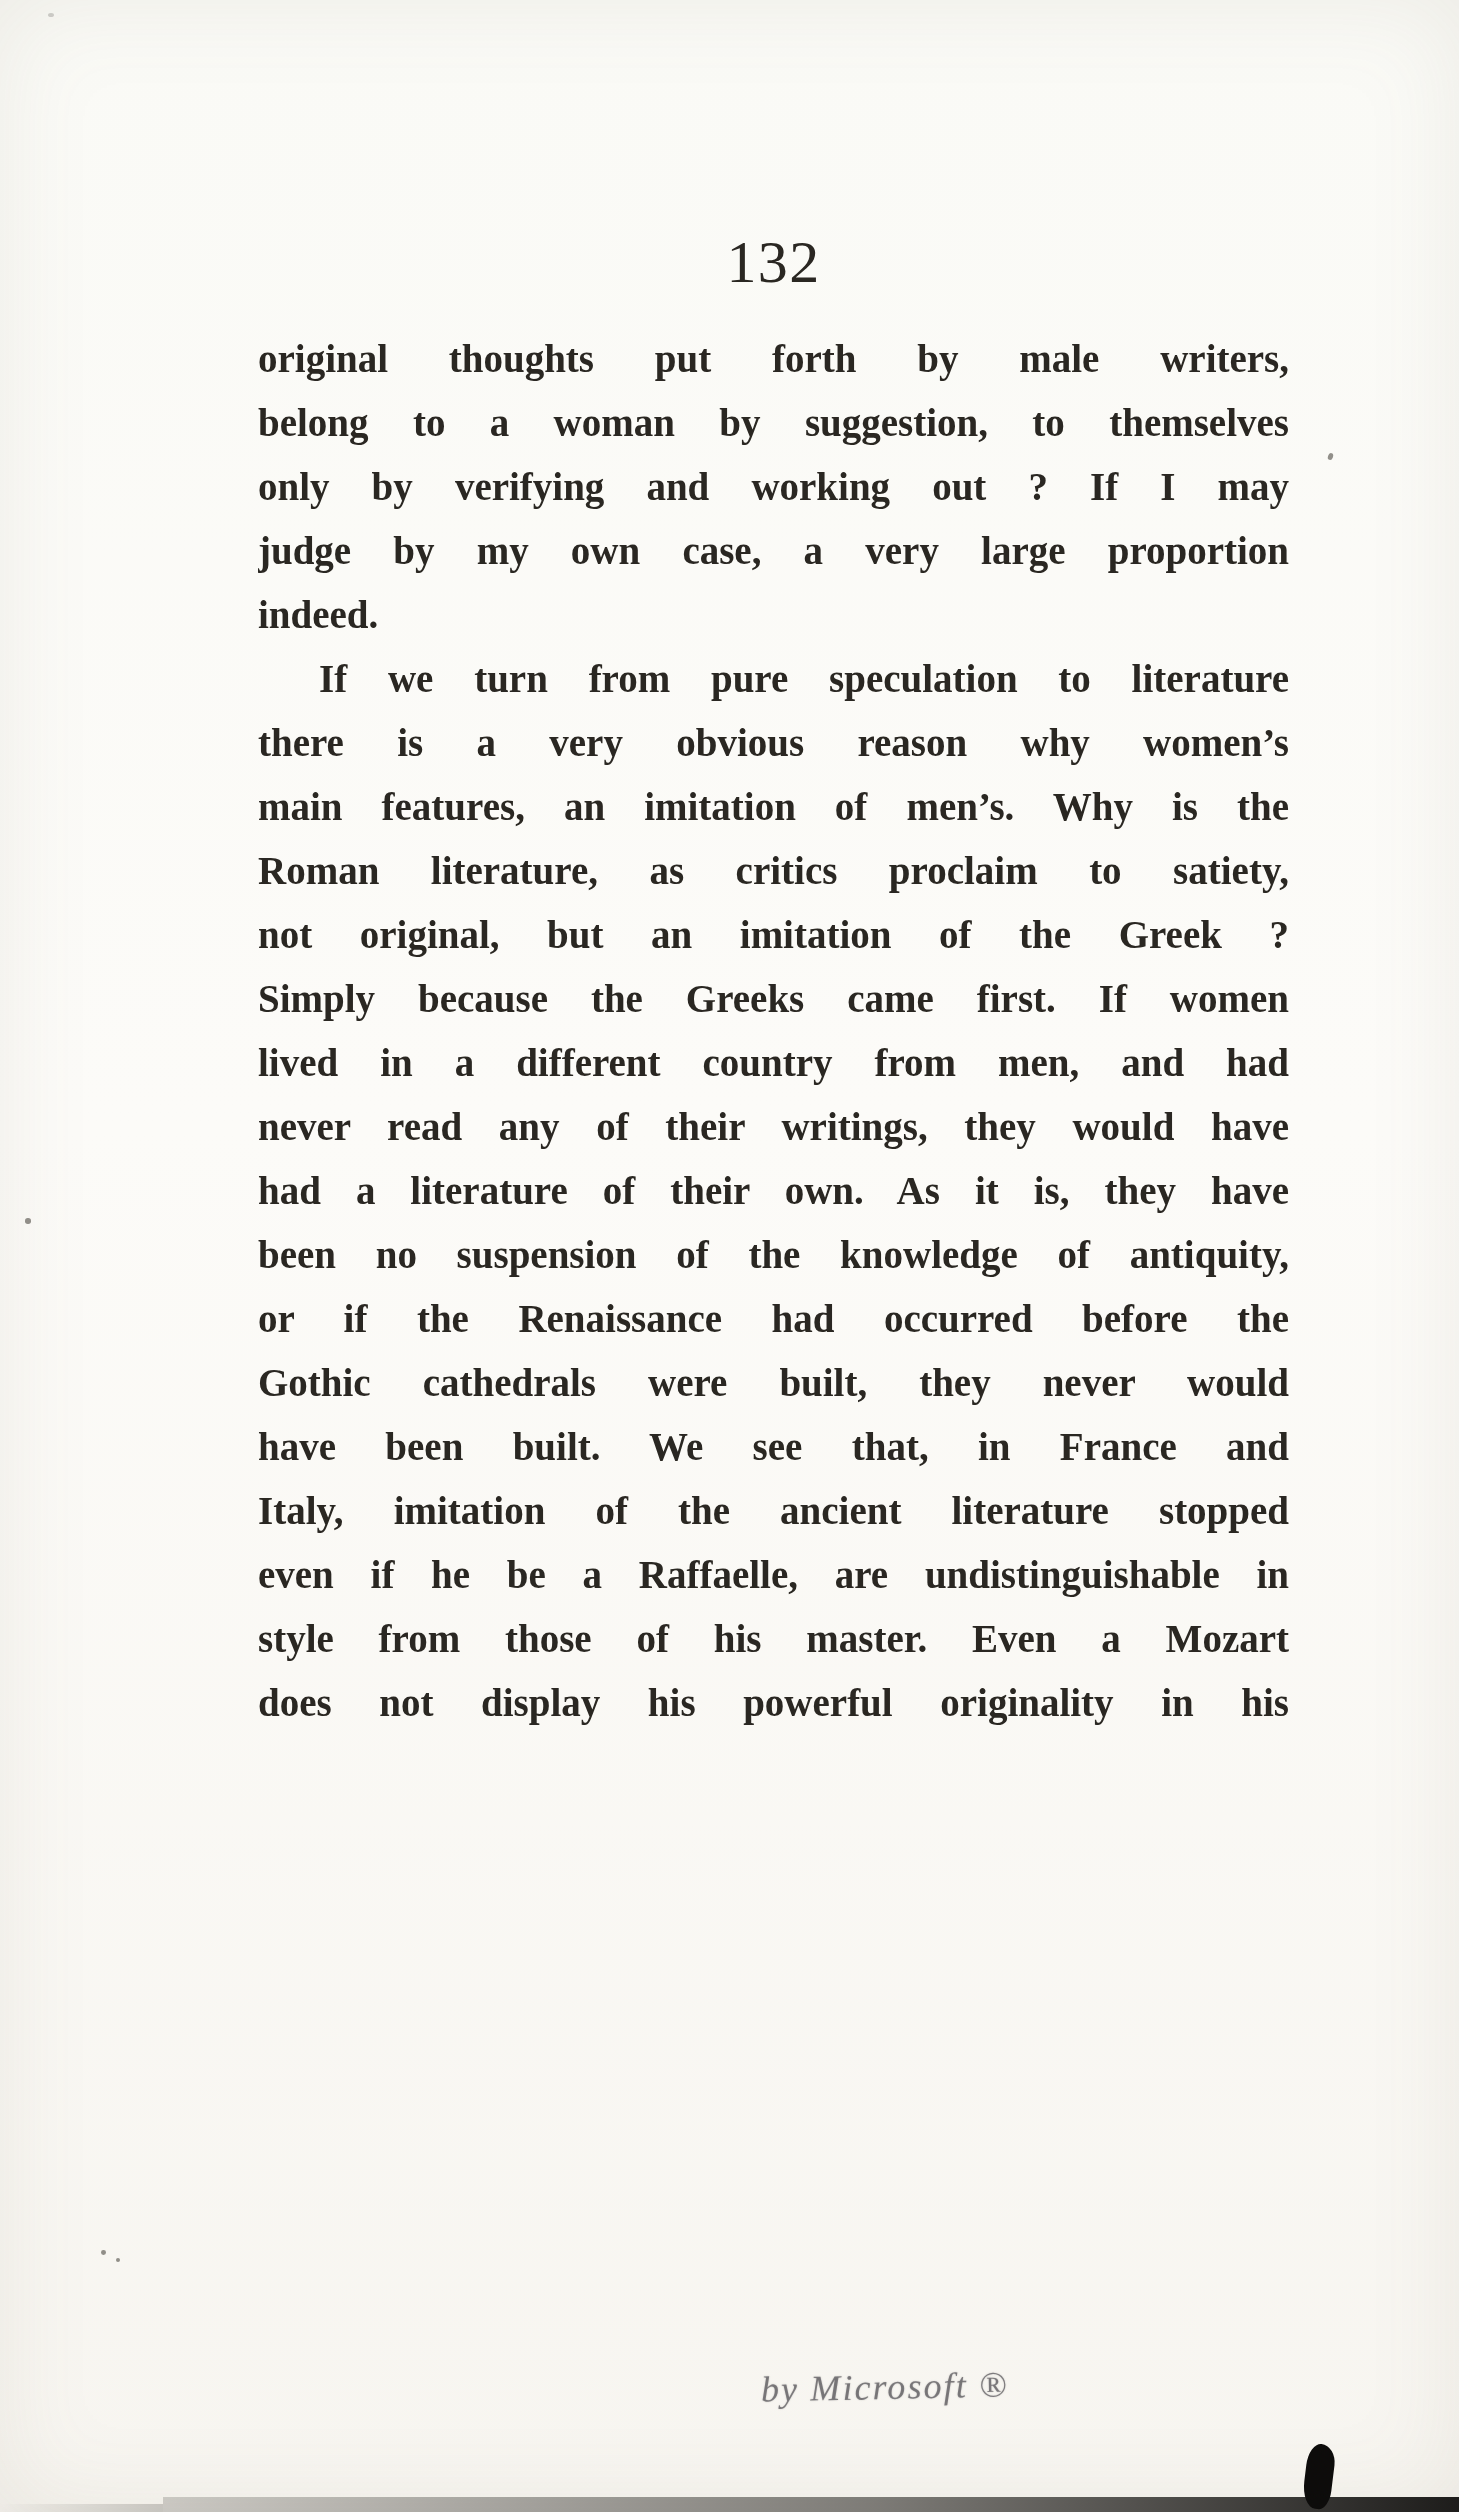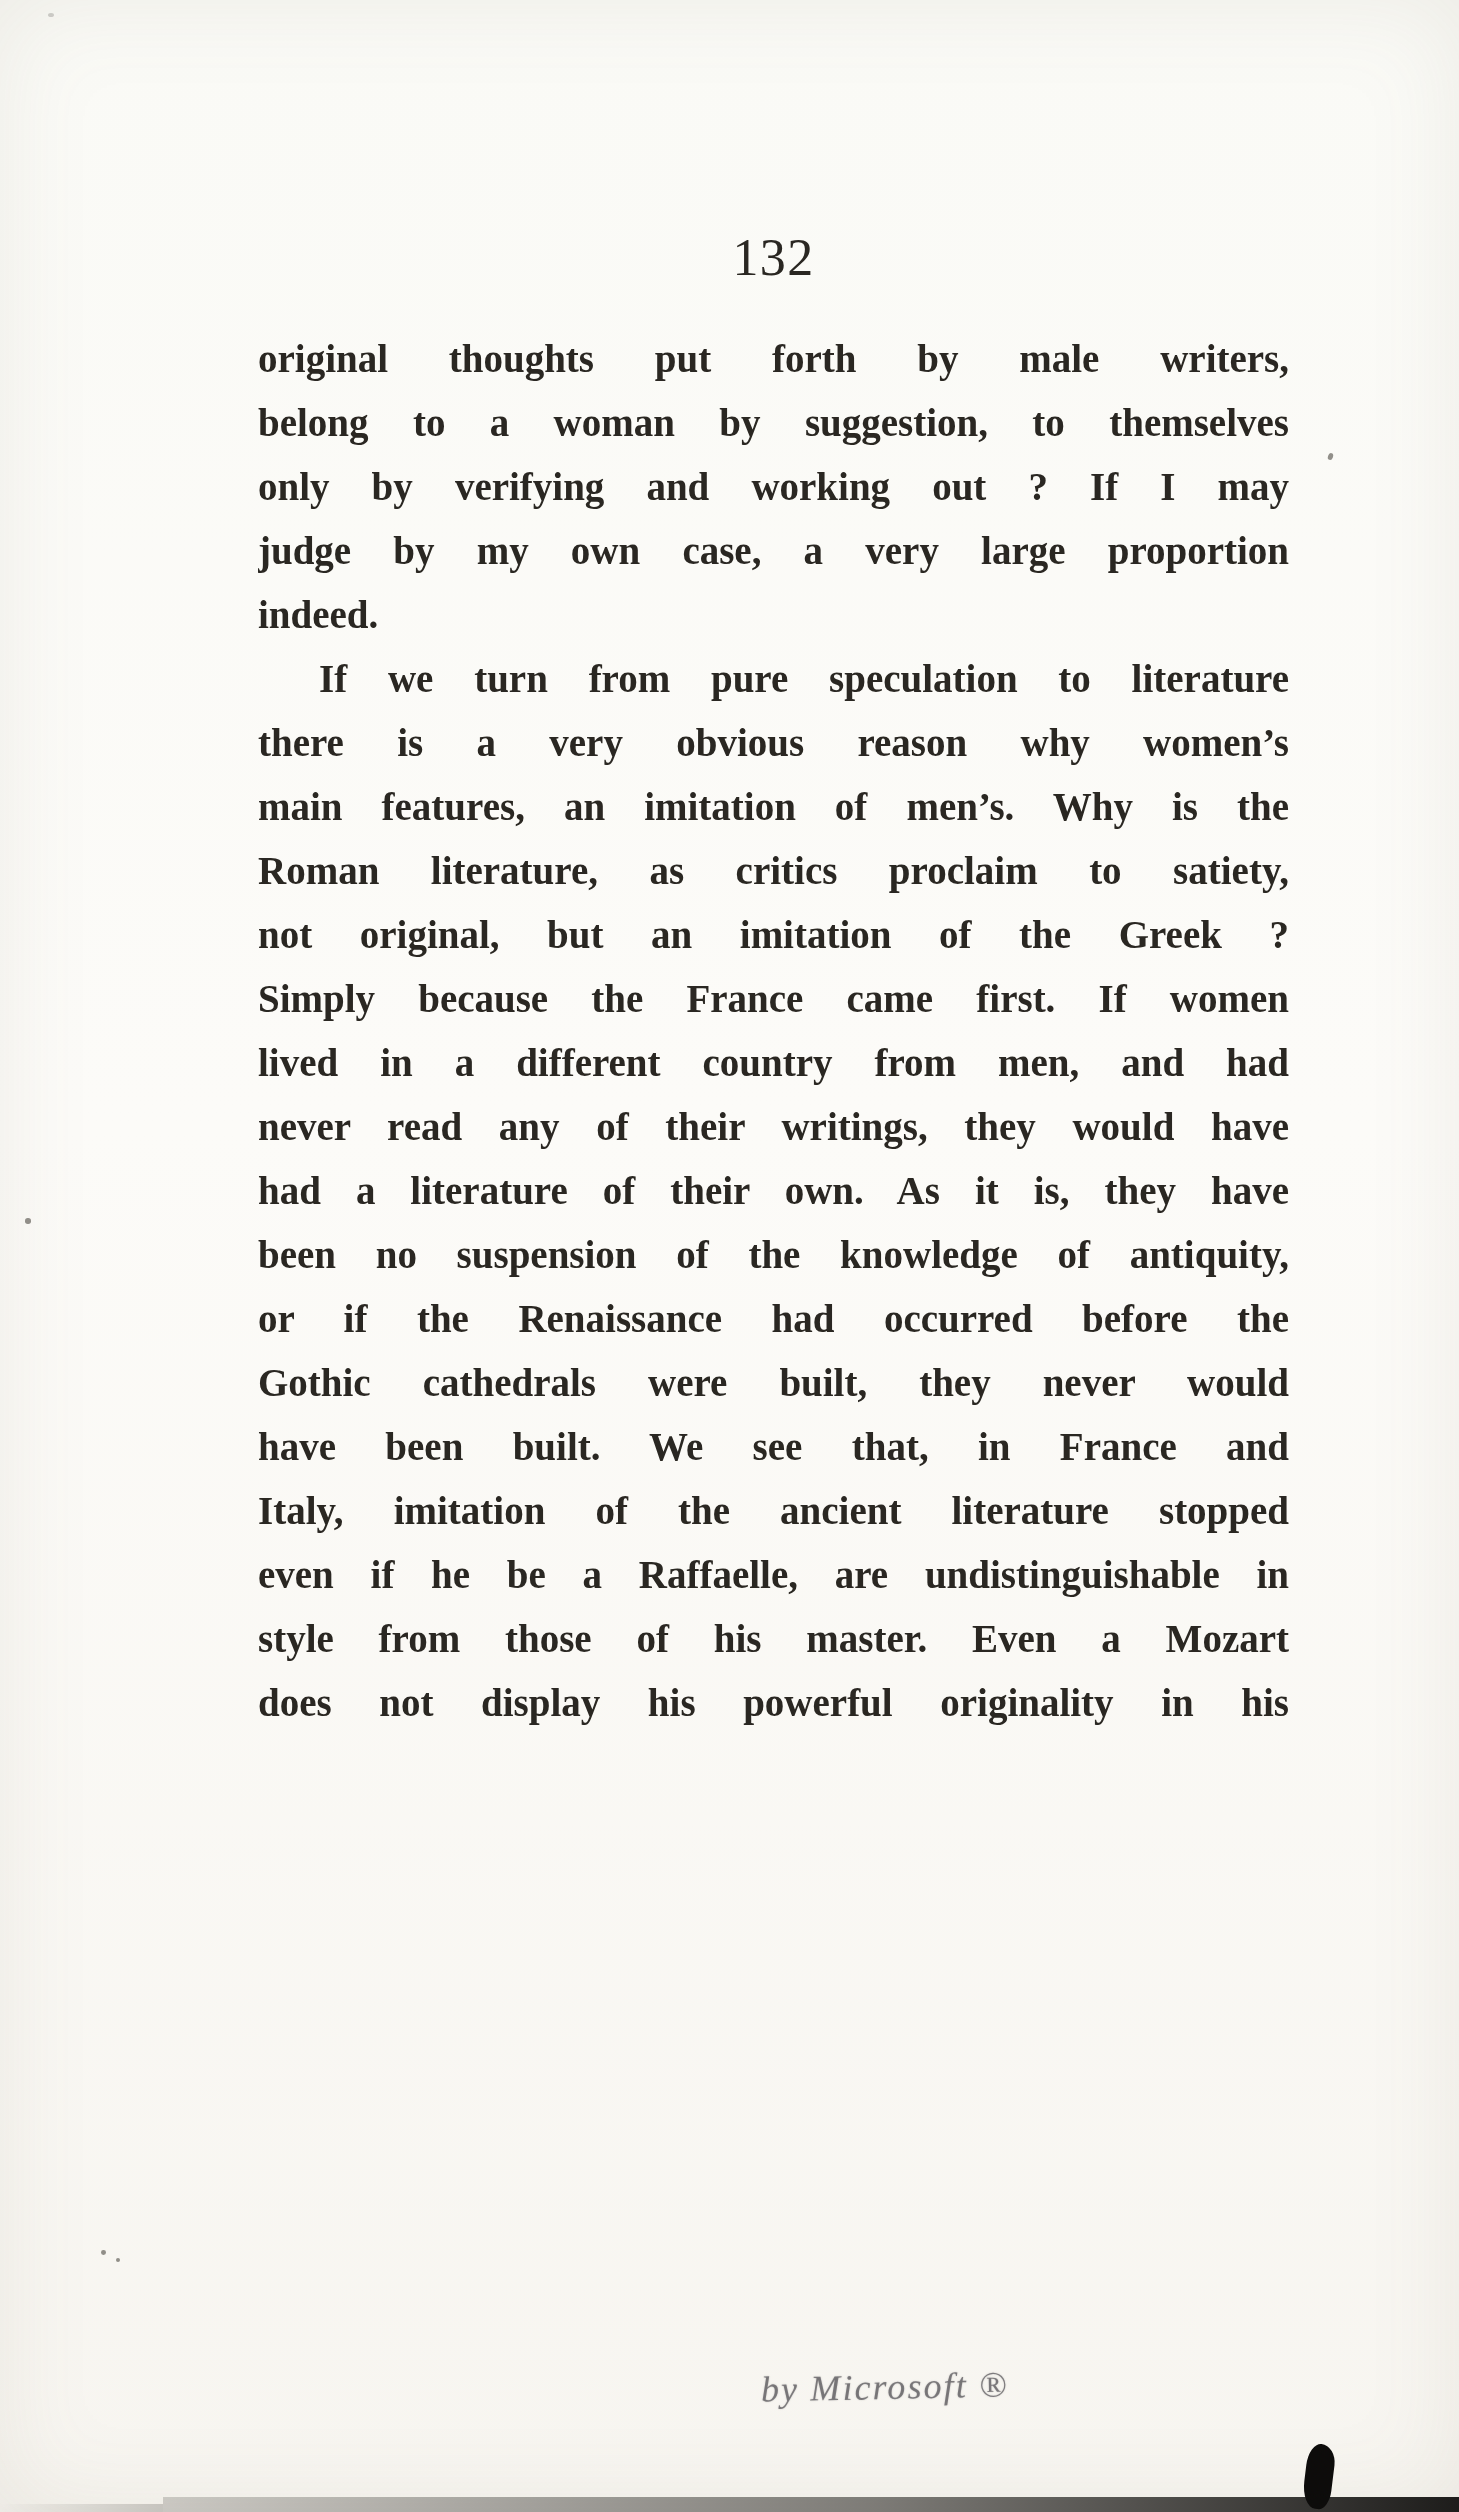--- a/index.html
+++ b/index.html
@@ -16,21 +16,21 @@
     inset: 0;
     background: linear-gradient(180deg, #fafaf6 0%, #fcfbf8 45%, #f7f5f0 100%);
     box-shadow: inset 0 0 97px rgba(120, 110, 90, 0.10);
   }
   .page-number {
     position: absolute;
     top: 228px;
     left: 258px;
     width: 1031px;
     text-align: center;
-    font-size: 52px;
+    font-size: 60px;
     letter-spacing: 1.4px;
     color: #2a2722;
   }
   .text-block {
     position: absolute;
     top: 327px;
     left: 258px;
     width: 1031px;
     font-size: 39px;
     color: #2a2722;
@@ -99,21 +99,21 @@
       <div class="line">original thoughts put forth by male writers,</div>
       <div class="line">belong to a woman by suggestion, to themselves</div>
       <div class="line">only by verifying and working out ?  If I may</div>
       <div class="line">judge by my own case, a very large proportion</div>
       <div class="line no-justify">indeed.</div>
       <div class="line indent">If we turn from pure speculation to literature</div>
       <div class="line">there is a very obvious reason why women’s</div>
       <div class="line">main features, an imitation of men’s.  Why is the</div>
       <div class="line">Roman literature, as critics proclaim to satiety,</div>
       <div class="line">not original, but an imitation of the Greek ?</div>
-      <div class="line">Simply because the France came first.  If women</div>
+      <div class="line">Simply because the Greeks came first.  If women</div>
       <div class="line">lived in a different country from men, and had</div>
       <div class="line">never read any of their writings, they would have</div>
       <div class="line">had a literature of their own.  As it is, they have</div>
       <div class="line">been no suspension of the knowledge of antiquity,</div>
       <div class="line">or if the Renaissance had occurred before the</div>
       <div class="line">Gothic cathedrals were built, they never would</div>
       <div class="line">have been built.  We see that, in France and</div>
       <div class="line">Italy, imitation of the ancient literature stopped</div>
       <div class="line">even if he be a Raffaelle, are undistinguishable in</div>
       <div class="line">style from those of his master.  Even a Mozart</div>

